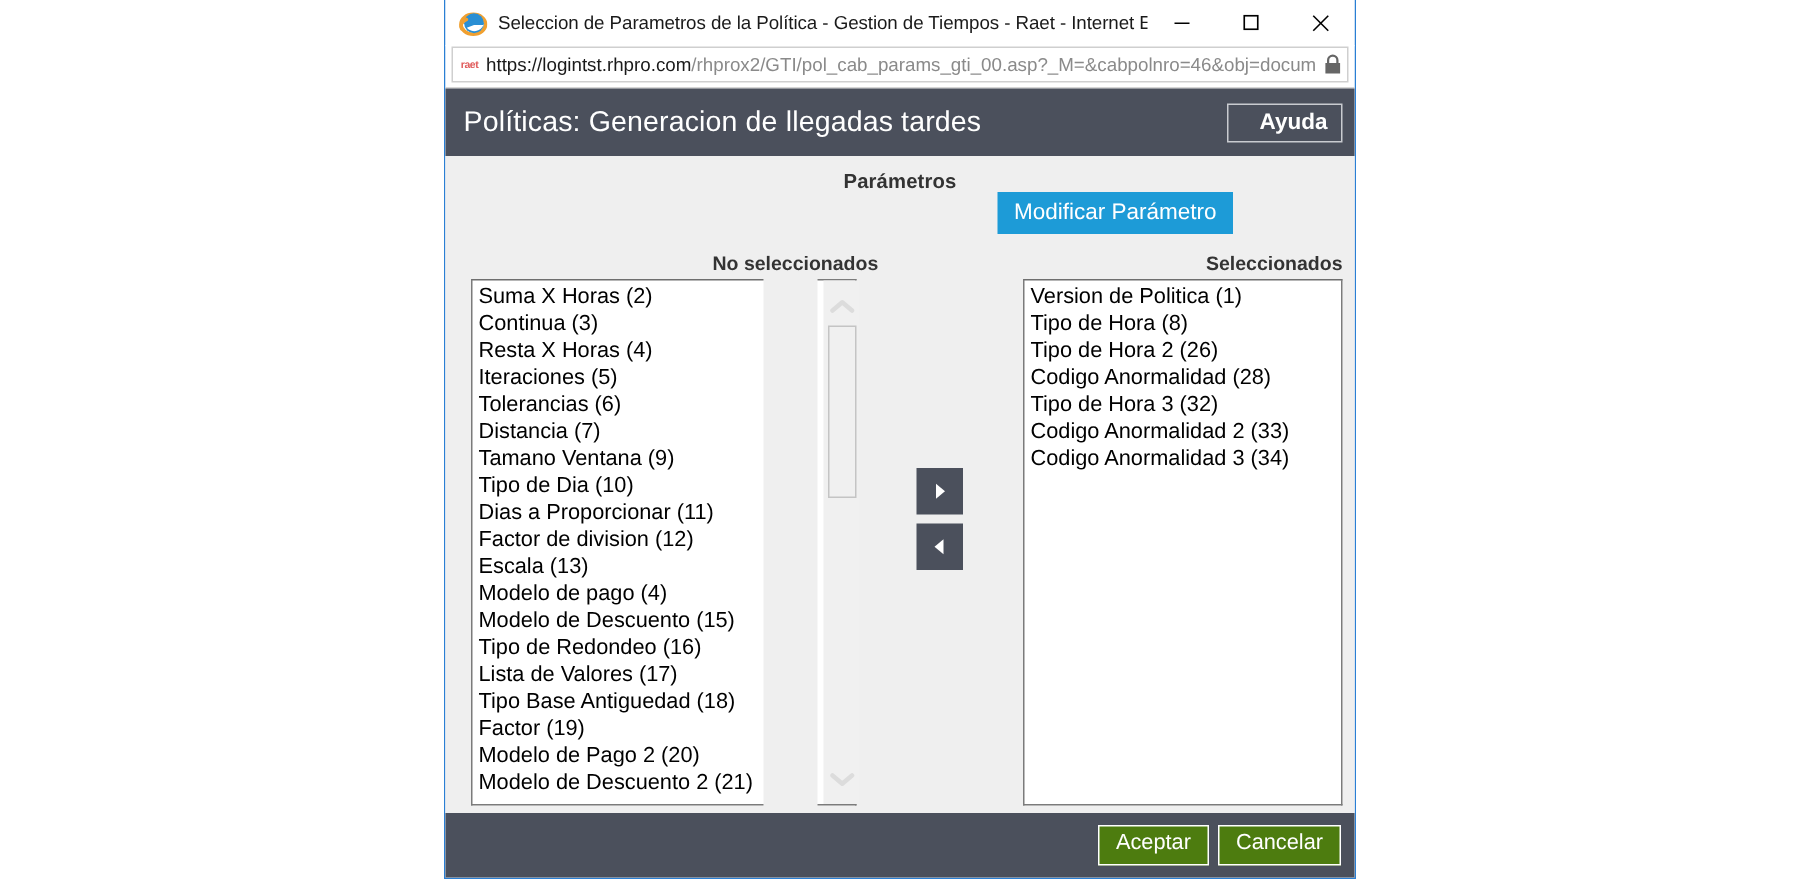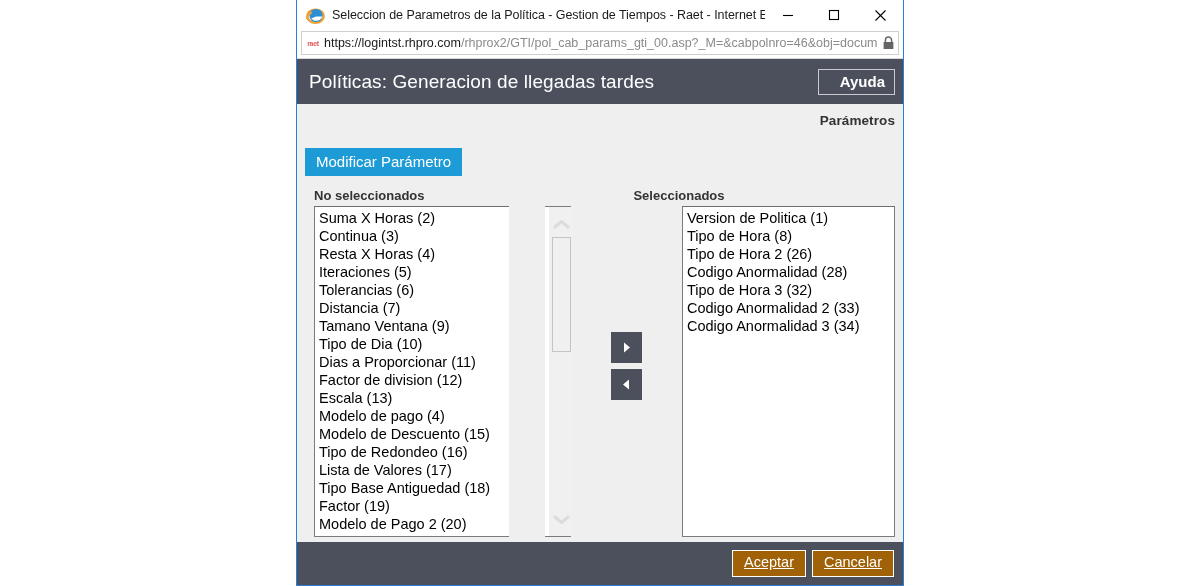--- a/index.html
+++ b/index.html
@@ -144,53 +144,54 @@
     flex: 1 1 auto;
     background: #efefef;
     position: relative;
     min-height: 0;
     padding: 0 8px;
     display: flex;
     flex-direction: column;
   }
 
   .params-title {
-    text-align: right;
+    text-align: center;
     font-size: 13.5px;
     font-weight: bold;
     color: #333333;
     margin-top: 9px;
     letter-spacing: 0.1px;
   }
 
   .modify-row {
     display: flex;
+    justify-content: flex-end;
     padding-right: 73px;
-    margin-top: 20px;
+    margin-top: 0;
   }
   .modify-btn {
     background: #1d9bd7;
     color: #ffffff;
     border: none;
     font-size: 15px;
     padding: 6px 11px 7px 11px;
     cursor: pointer;
     font-family: "Liberation Sans", sans-serif;
     line-height: 1;
   }
 
   .cols-headers {
     display: flex;
     margin-top: 12px;
   }
   .col-head {
     font-size: 13px;
     font-weight: bold;
     color: #333333;
-    text-align: left;
+    text-align: right;
   }
   .col-head.left  { width: 272px; margin-left: 9px; }
   .col-head.mid   { width: 48px; }
   .col-head.right { width: 262px; }
 
   .lists-row {
     display: flex;
     margin-top: 3px;
     flex: 1 1 auto;
     min-height: 0;
@@ -272,29 +273,28 @@
     flex: 0 0 auto;
     height: 43px;
     background: #4b505c;
     display: flex;
     align-items: center;
     justify-content: flex-end;
     padding-right: 9px;
     gap: 6px;
   }
   .foot-btn {
-    background: #a16207;
+    background: #4d7c0f;
     border: 1px solid #ffffff;
     color: #ffffff;
     font-size: 14.5px;
     padding: 4px 11px 5px 11px;
     cursor: pointer;
     font-family: "Liberation Sans", sans-serif;
     line-height: 1.1;
-    text-decoration: underline;
   }
 </style>
 </head>
 <body>
 
 <div id="desktop">
 
   <div id="ie-window">
 
     <div class="titlebar">

